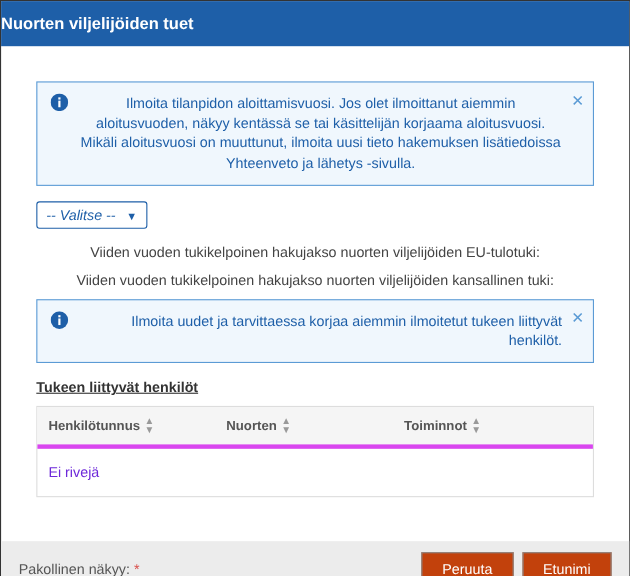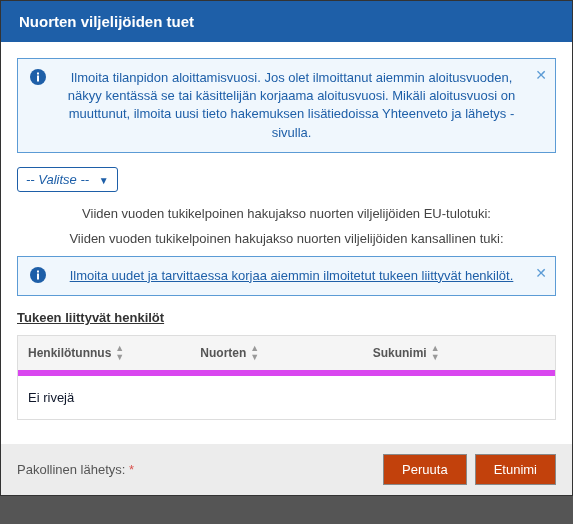--- a/index.html
+++ b/index.html
@@ -1,35 +1,35 @@
 <!DOCTYPE html>
 <html><head>
 <meta charset="utf-8">
 <style>
 * { box-sizing: border-box; margin: 0; padding: 0; }
 body { font-family: Arial, sans-serif; font-size: 13px; color: #333; background: #555; }
 .modal { width: 573px; background: #fff; border: 1px solid #333; }
-.modal-header { background: #1e5fa8; color: #fff; padding: 12px 18px; font-size: 15px; font-weight: bold; }
-.modal-body { padding: 16px; }
+.modal-header { background: #1e5fa8; color: #fff; padding: 12px 0; font-size: 15px; font-weight: bold; }
+.modal-body { padding: 32px; }
 .info-box { border: 1px solid #5b9bd5; background: #f0f7fd; color: #1e5fa8; padding: 10px 28px 10px 12px; position: relative; margin-bottom: 14px; display: flex; gap: 10px; }
 .info-box .icon-col { flex-shrink: 0; }
 .info-box .msg { text-align: center; flex: 1; line-height: 1.4; }
-.info-box .msg.left { text-align: center; text-decoration: underline; }
+.info-box .msg.left { text-align: right; }
 .close-x { position: absolute; top: 8px; right: 8px; color: #5b9bd5; cursor: pointer; font-size: 14px; }
 .info-icon svg { display: block; }
 .label-row { font-weight: bold; margin-bottom: 8px; }
 .req { color: #d9534f; }
 .select-wrap { display: inline-block; border: 1px solid #1e5fa8; border-radius: 3px; padding: 4px 8px; color: #1e5fa8; cursor: pointer; margin-bottom: 14px; font-style: italic; }
 .select-wrap .caret { margin-left: 6px; font-size: 10px; }
 .txt-line { margin-bottom: 10px; color: #444; text-align: center; }
 .section-title { font-weight: bold; margin: 14px 0 10px; text-decoration: underline; }
 .table { border: 1px solid #ddd; width: 100%; margin-bottom: 8px; }
-.thead { display: flex; background: #f5f5f5; border-bottom: 6px solid #d946ef; padding: 8px 10px; font-weight: bold; font-size: 12px; color: #555; }
+.thead { display: flex; background: #f5f5f5; border-bottom: 4px solid #d946ef; padding: 8px 10px; font-weight: bold; font-size: 12px; color: #555; }
 .thead .col { flex: 1; display: flex; align-items: center; gap: 4px; }
-.tbody { padding: 14px 10px; color: #0f172a; }
+.tbody { padding: 14px 10px; color: #6d28d9; }
 .sort-icon { color: #999; font-size: 9px; line-height: 1; display: inline-flex; flex-direction: column; }
 .add-link { color: #1e5fa8; font-weight: bold; cursor: pointer; margin-top: 6px; display: inline-block; }
 .modal-footer { background: #ececec; padding: 10px 16px; display: flex; align-items: center; }
 .footer-label { color: #555; }
 .footer-btns { margin-left: auto; display: flex; gap: 8px; }
 .btn { padding: 7px 18px; border: 1px solid #888; background: #c2410c; color: #fff; cursor: pointer; font-size: 13px; }
 </style>
 </head>
 <body>
 
@@ -83,36 +83,36 @@
             </span>
         </div>
         <div class="col">
           <span>Nuorten</span>
           <span class="sort-icon">
               <span>▲</span>
               <span>▼</span>
             </span>
         </div>
         <div class="col">
-          <span>Sukunimi</span>
+          <span>Toiminnot</span>
           <span class="sort-icon">
               <span>▲</span>
               <span>▼</span>
             </span>
         </div>
       </div>
       <div class="tbody">Ei rivejä</div>
     </div>
 
 
   </div>
 
   <div class="modal-footer">
     <span class="footer-label">
-      <span>Pakollinen lähetys:</span>
+      <span>Pakollinen näkyy:</span>
       <span class="req"> *</span>
     </span>
     <div class="footer-btns">
       <button class="btn">Peruuta</button>
       <button class="btn">Etunimi</button>
     </div>
   </div>
 </div>
 
 </body></html>

